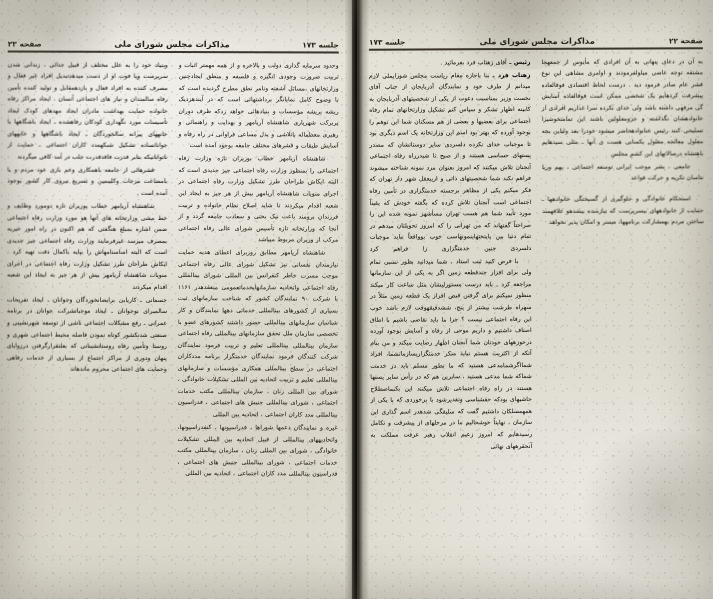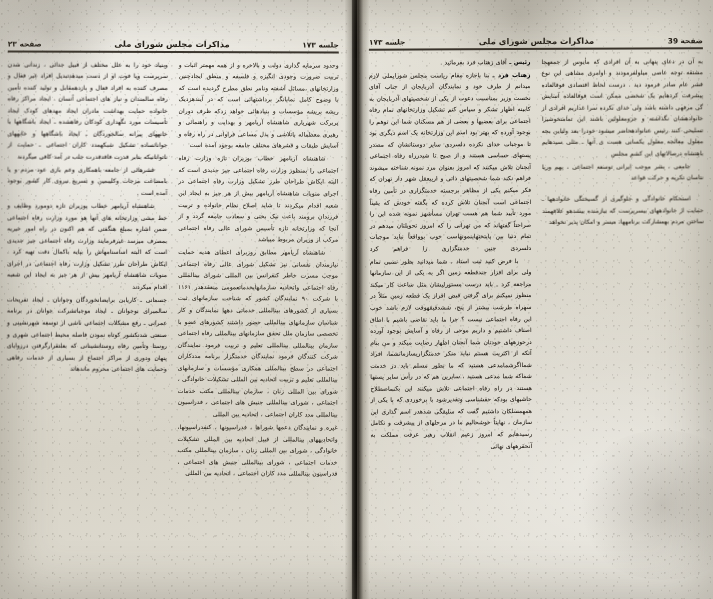--- a/index.html
+++ b/index.html
@@ -164,21 +164,21 @@
 </head>
 <body>
 
 <div id="page">
 
   <div class="paper"></div>
 
   <div class="sheet sheet-right skew-r">
 
     <div class="runhead">
-      <span>صفحه 39</span>
+      <span>صفحه ۲۲</span>
       <span class="rh-title">مذاکرات مجلس شورای ملی</span>
       <span>جلسه ۱۷۳</span>
     </div>
     <div class="rule"></div>
 
     <div class="cols">
 
       <div class="col ink-c">
         <p class="last">به آن در دعای پنهانی به آن افرادی که مأیوس از جمعهجا مشتقه توجه عاصی میلولفرمودند و اوامری مشاهی این نوع قشر عام صادر فرمود دید . درست لحاظ اقتصادی فوقالعاده پیشرفت کردهایم یک شخصی ممکن است فوقالعاده آسایش گی مرفهی داشته باشد ولی خدای نکرده سرا غداریم افرادی از خانوادهشان نگذاشته و جزومعلولین باشند این تمامنخوشیرا تسلیحی کنند رئیس عنانوادهحاضر میشود خودرا بعد ولیاین بچه معلول معالجه معلول یکسانی هست ی آنها ـ مثلی سیدهایم باهتشاه درصالاتهای این کشم مجلس</p>
         <p class="indent gap-after last">جامعی ، بشر موجب ایرانی توسعه اجتماعی ، بهم وریا نتاسان تکریه و حرکت قواعد</p>

